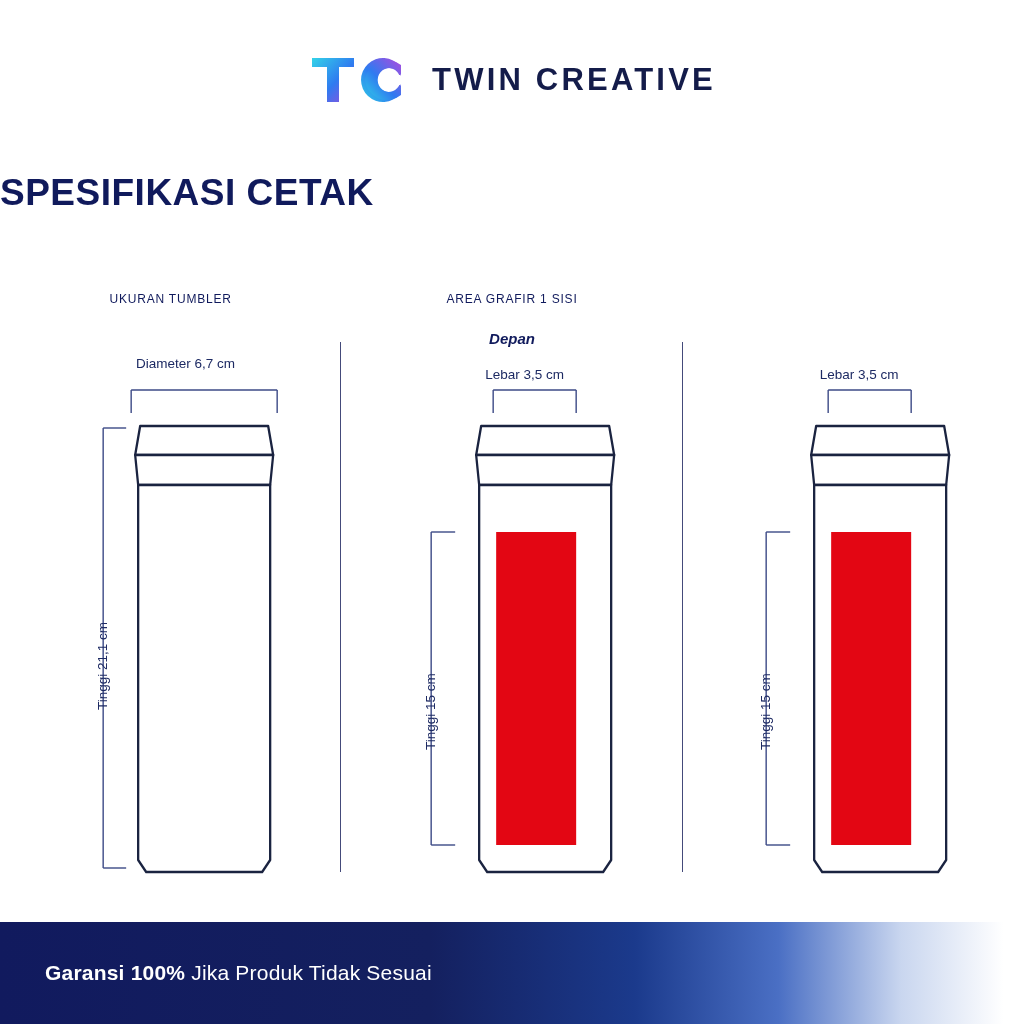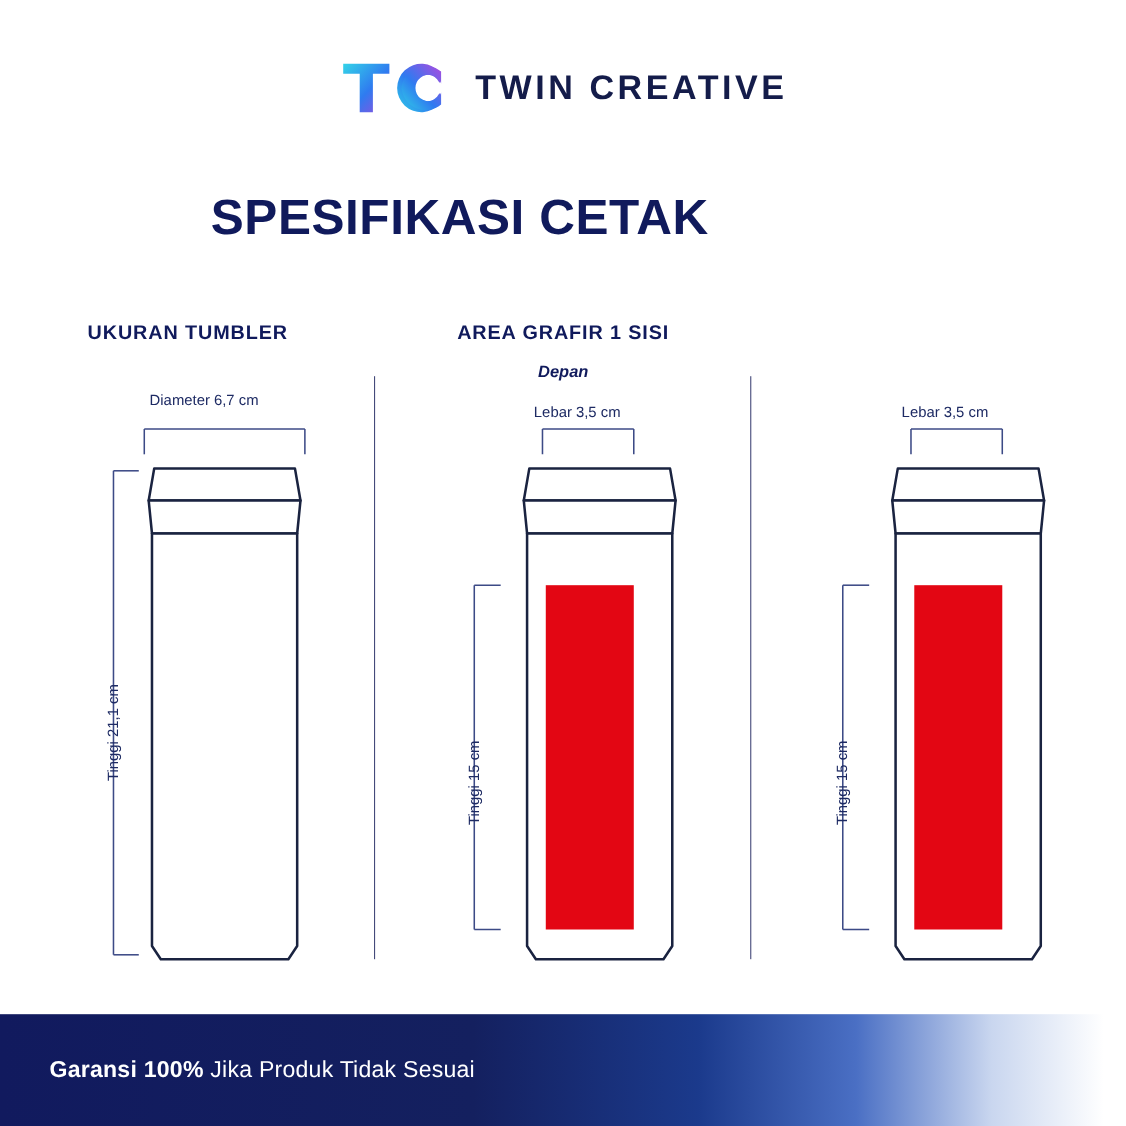--- a/index.html
+++ b/index.html
@@ -24,22 +24,22 @@
     font-size: 31px;
     font-weight: bold;
     letter-spacing: 3.2px;
     color: #141c4a;
   }
 
   
   .main-title {
     position: absolute;
     top: 172px; left: 0; width: 836px;
-    text-align: center;
-    font-size: 45px;
+    text-align: left;
+    font-size: 37px;
     font-weight: bold;
     letter-spacing: 0.5px;
     color: #101a5c;
   }
 
   
   .columns {
     position: absolute;
     top: 280px; left: 0; width: 1024px; height: 610px;
     display: flex;
@@ -53,22 +53,22 @@
     position: absolute;
     top: 62px;
     width: 1px; height: 530px;
     background: #232a63;
     opacity: .85;
   }
   .col-title {
     position: absolute;
     top: 12px; left: 0; width: 100%;
     text-align: center;
-    font-size: 18px;
-    font-weight: bold;
+    font-size: 12px;
+    font-weight: normal;
     letter-spacing: 0.8px;
     color: #101a5c;
   }
   .col-sub {
     position: absolute;
     top: 50px; left: 0; width: 100%;
     text-align: center;
     font-size: 15px;
     font-style: italic;
     font-weight: bold;

